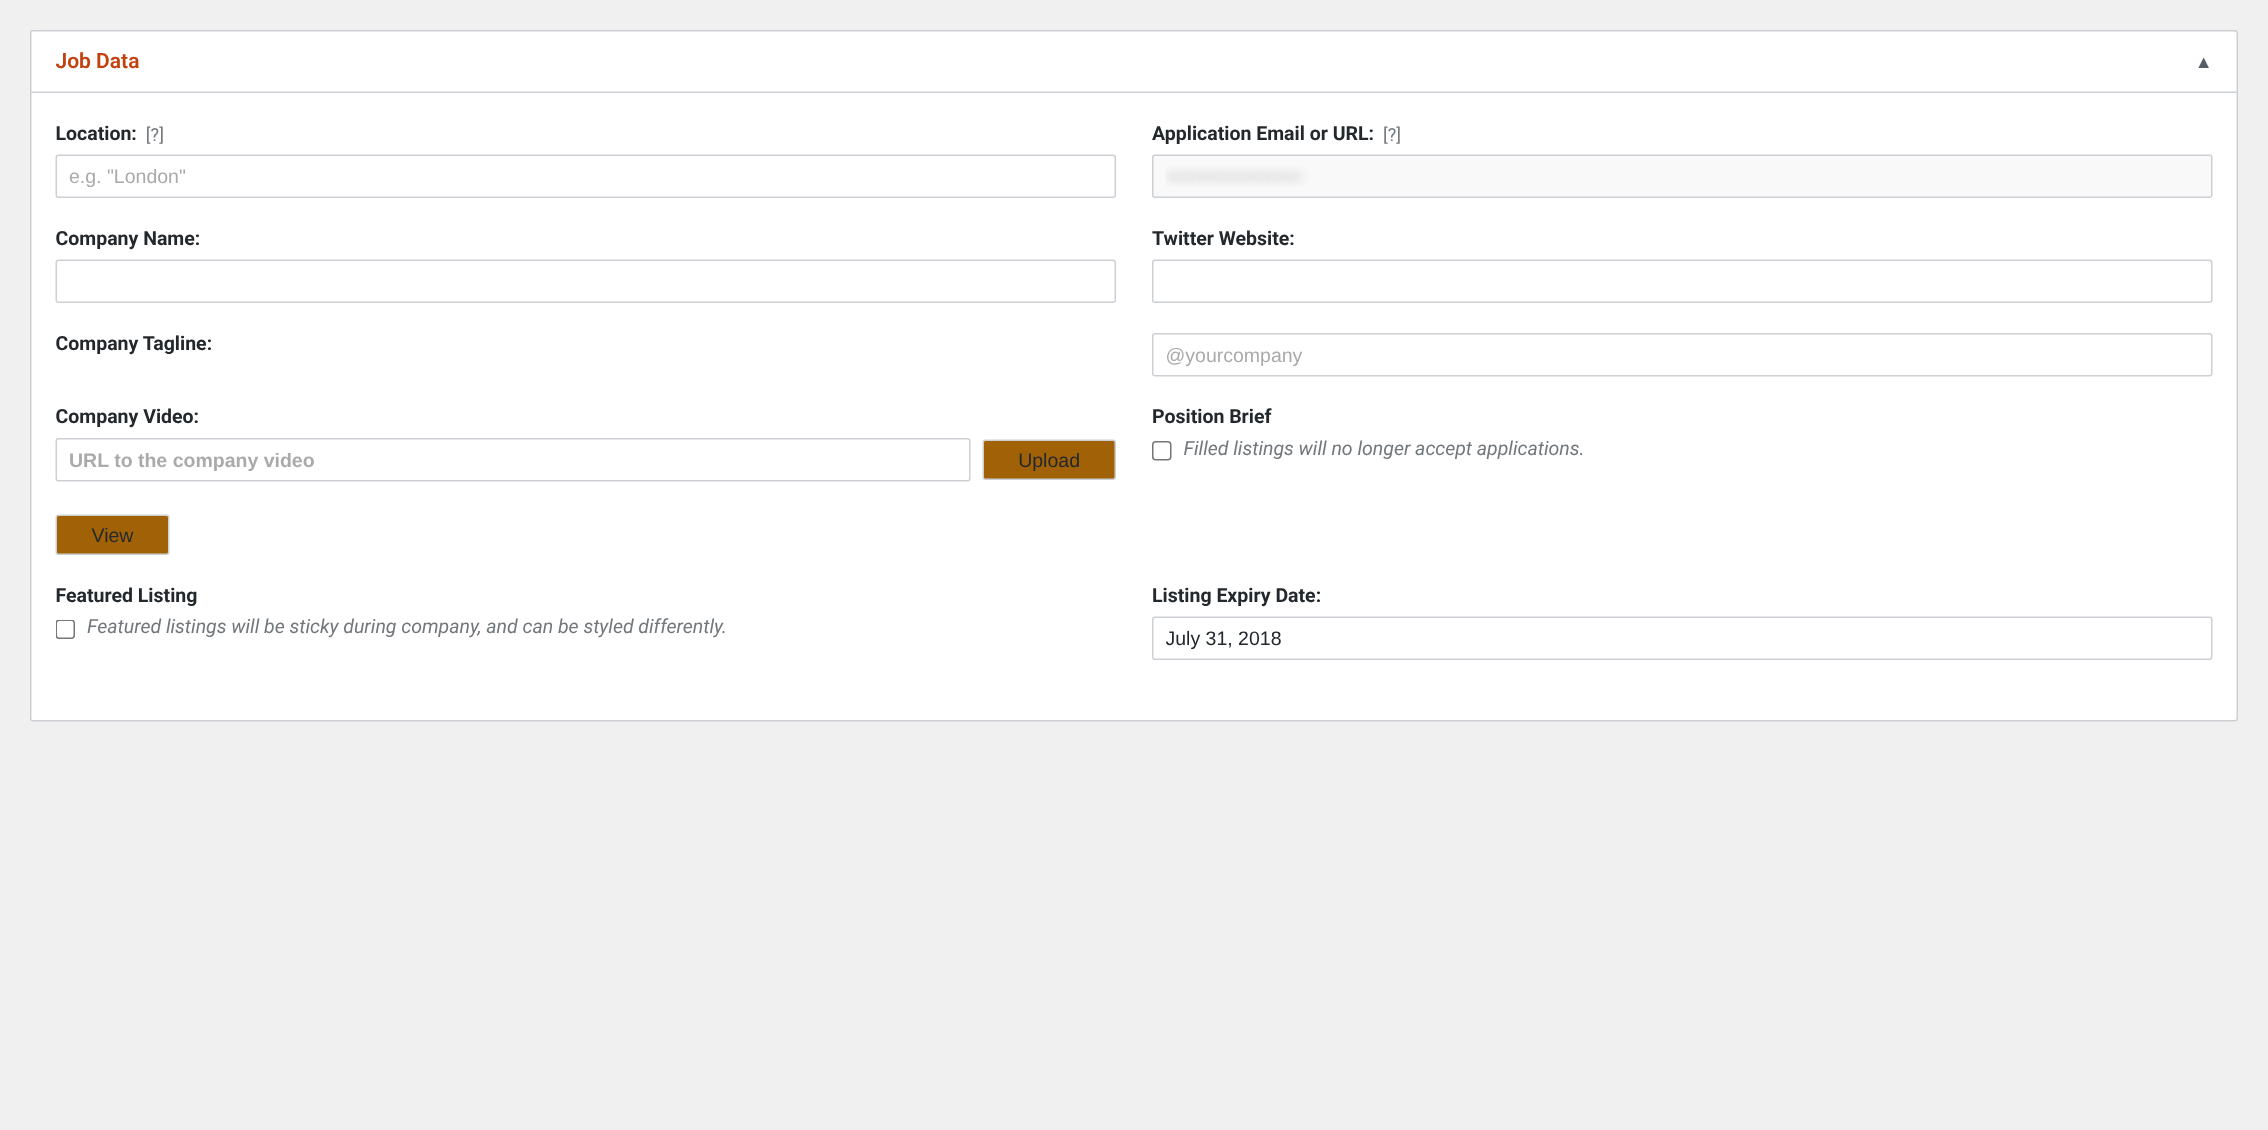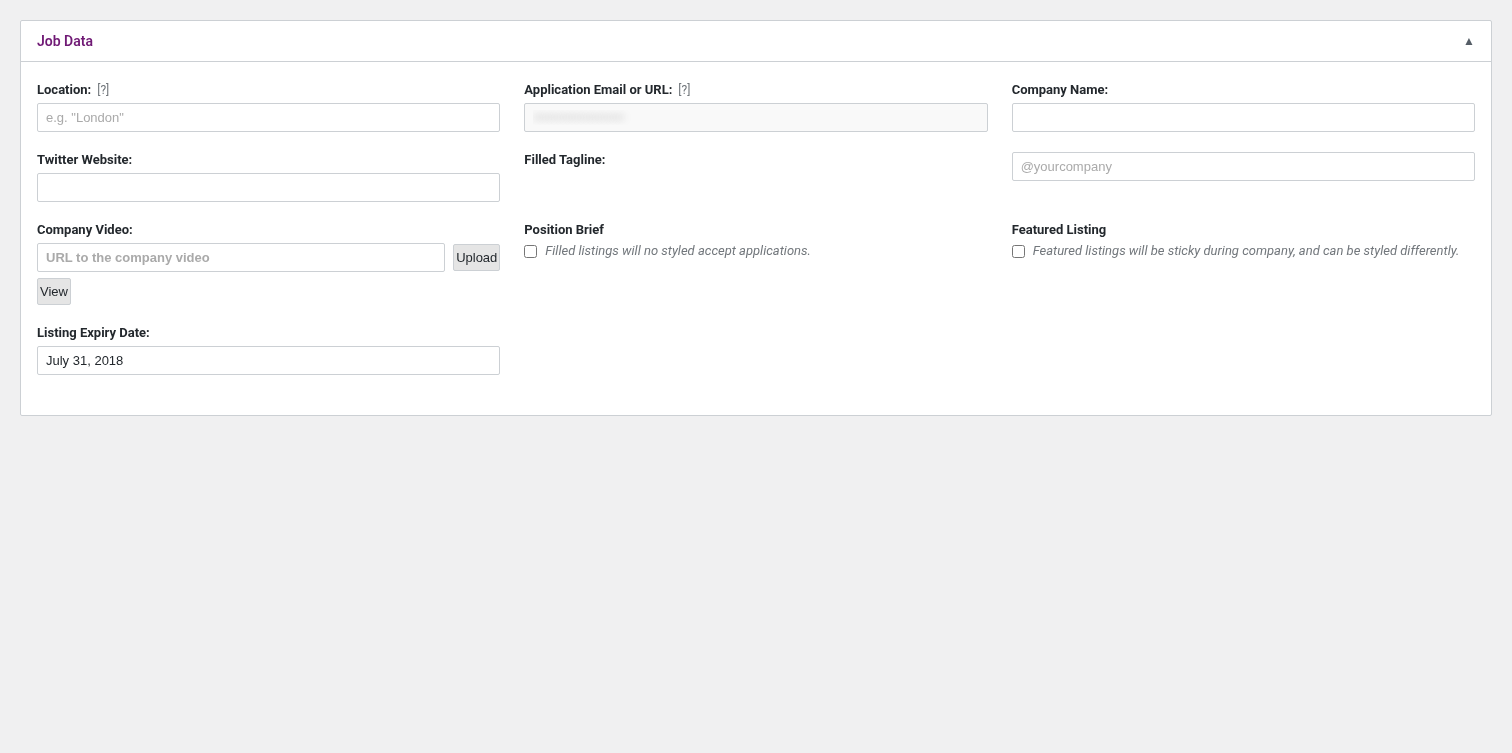--- a/index.html
+++ b/index.html
@@ -26,36 +26,36 @@
       display: flex;
       justify-content: space-between;
       align-items: center;
       padding: 12px 16px;
       border-bottom: 1px solid #ccd0d4;
     }
 
     .panel-title {
       font-size: 14px;
       font-weight: 600;
-      color: #701a75;
+      color: #c2410c;
     }
 
     .panel-toggle {
       cursor: pointer;
       font-size: 12px;
       color: #555d66;
     }
 
     .panel-body {
       padding: 20px 16px;
     }
 
     .form-grid {
       display: grid;
-      grid-template-columns: 1fr 1fr 1fr;
+      grid-template-columns: 1fr 1fr;
       gap: 0 24px;
     }
 
     .form-group {
       margin-bottom: 20px;
     }
 
     .form-label {
       display: flex;
       align-items: center;
@@ -92,32 +92,32 @@
       gap: 8px;
       align-items: center;
     }
 
     .video-input-row .form-input {
       flex: 1;
       font-weight: bold;
     }
 
     .btn {
-      padding: 5px 2px;
+      padding: 5px 23px;
       border: 1px solid #ccd0d4;
       border-radius: 2px;
-      background: #e5e5e5;
+      background: #a16207;
       color: #23282d;
       font-size: 13px;
       cursor: pointer;
       white-space: nowrap;
     }
 
     .view-btn {
-      margin-top: 6px;
+      margin-top: 22px;
       display: inline-block;
     }
 
     .checkbox-row {
       display: flex;
       align-items: flex-start;
       gap: 8px;
       margin-top: 4px;
     }
 
@@ -174,21 +174,21 @@
 
       <div class="form-group">
         <div class="form-label">
           <span>Twitter Website:</span>
         </div>
         <input type="text" class="form-input" style="">
       </div>
 
       <div class="form-group">
         <div class="form-label">
-          <span>Filled Tagline:</span>
+          <span>Company Tagline:</span>
         </div>
       </div>
 
       <div class="form-group">
         <input type="text" class="form-input" placeholder="@yourcompany" style="">
       </div>
 
       <div class="form-group">
         <div class="form-label">
           <span>Company Video:</span>
@@ -201,21 +201,21 @@
           <button class="btn view-btn">View</button>
         </div>
       </div>
 
       <div class="form-group">
         <div class="form-label">
           <span>Position Brief</span>
         </div>
         <div class="checkbox-row">
           <input type="checkbox" style="">
-          <span class="checkbox-label">Filled listings will no styled accept applications.</span>
+          <span class="checkbox-label">Filled listings will no longer accept applications.</span>
         </div>
       </div>
 
       <div class="form-group">
         <div class="form-label">
           <span>Featured Listing</span>
         </div>
         <div class="checkbox-row">
           <input type="checkbox" style="">
           <span class="checkbox-label">Featured listings will be sticky during company, and can be styled differently.</span>

